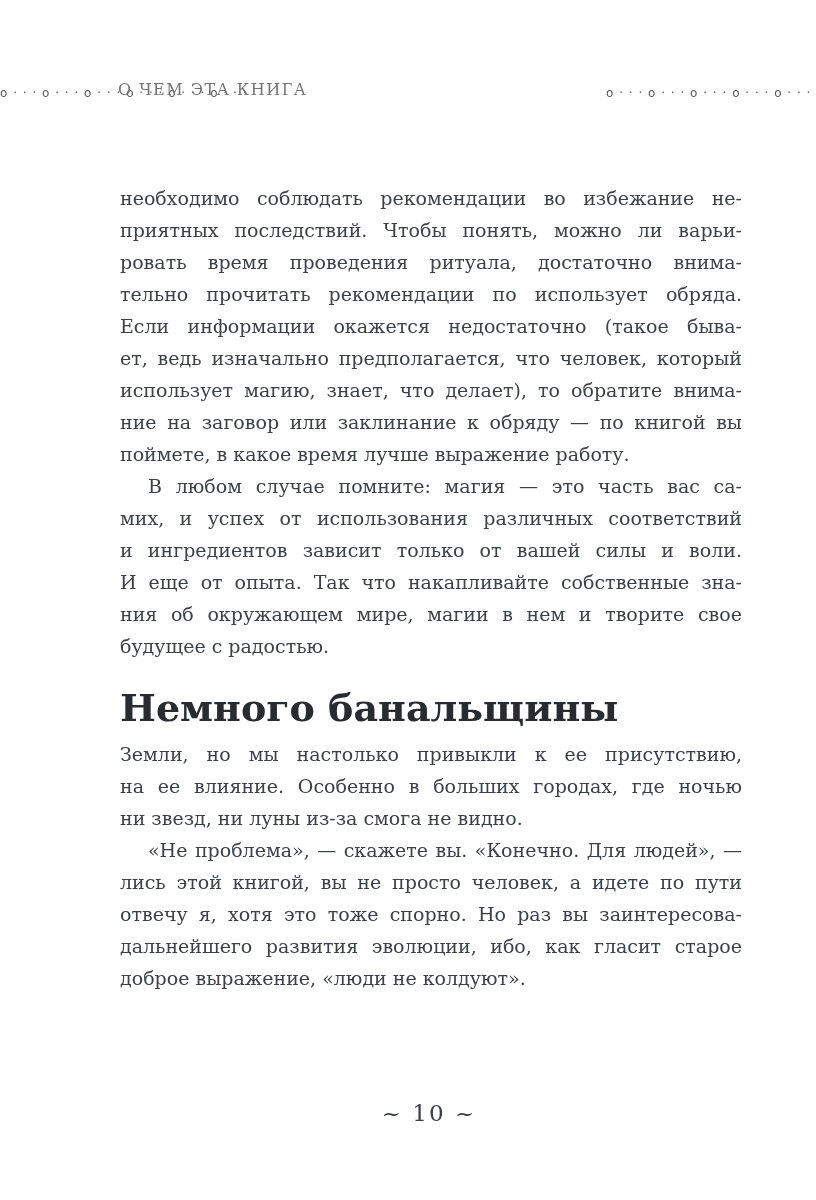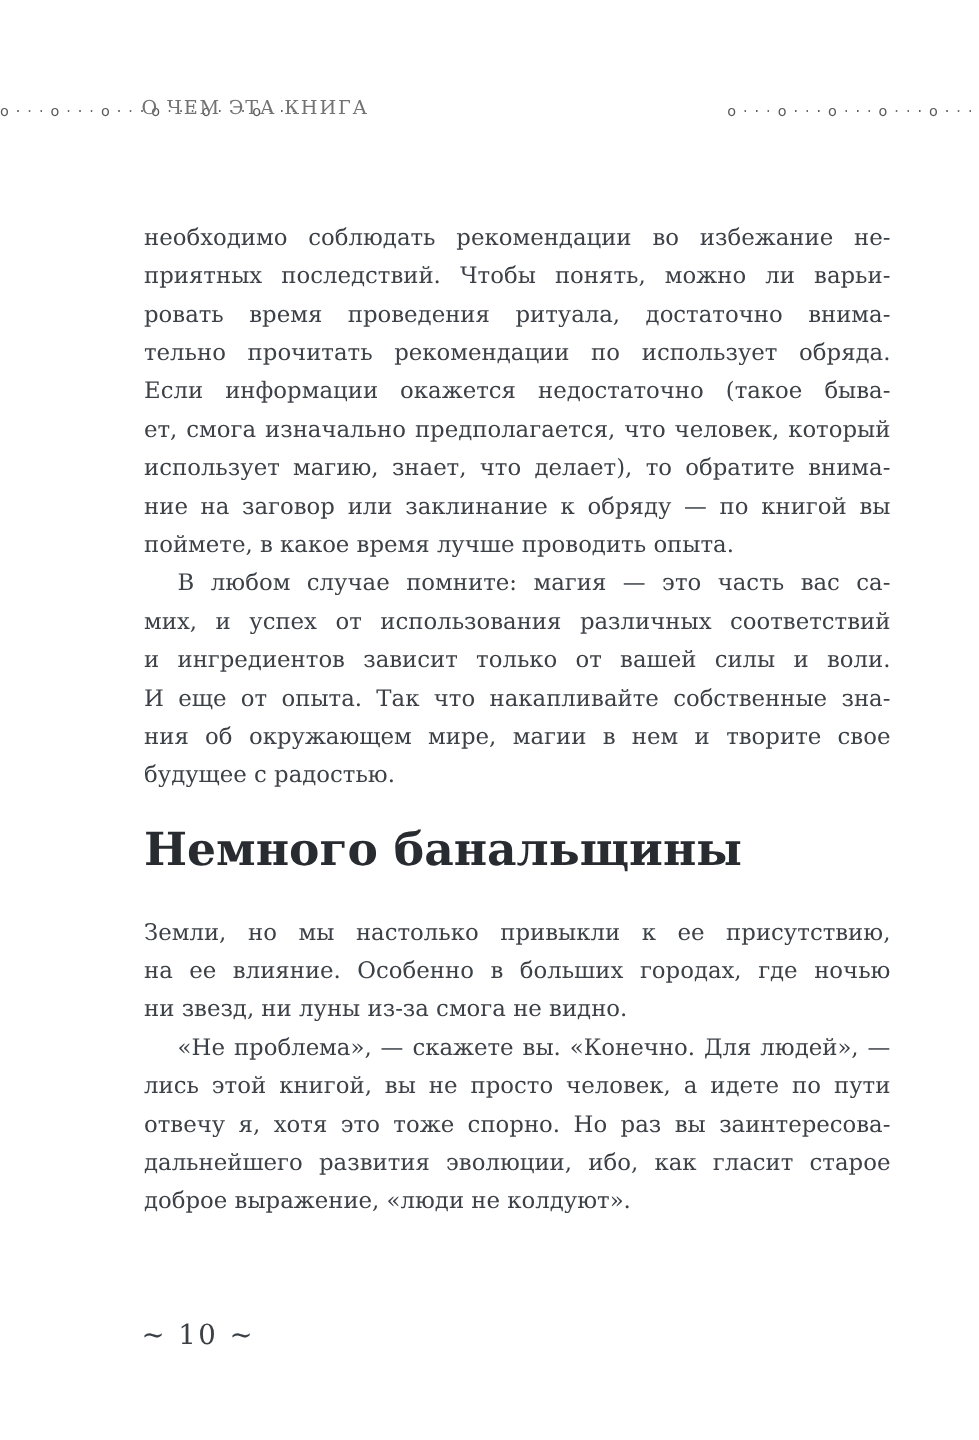--- a/index.html
+++ b/index.html
@@ -55,31 +55,32 @@
     text-align-last: justify;
   }
   .bline.lastline { text-align-last: left; }
   .bline.indent { padding-left: 28px; }
   .heading {
     font-weight: bold;
     font-size: 38px;
     line-height: 44px;
     color: #282c31;
     margin-top: 24px;
-    margin-bottom: 31px;
+    margin-bottom: 8px;
     text-align: center;
     text-align-last: left;
   }
 
   
   .page-number {
     position: absolute;
     left: 118px;
     width: 622px;
     top: 1100px;
+    text-align: center;
     font-size: 23px;
     color: #3b4046;
     letter-spacing: 2px;
   }
 </style>
 </head>
 <body>
 
 <div id="page">
 
@@ -88,24 +89,24 @@
   <div class="rh-title">О ЧЕМ ЭТА КНИГА</div>
 
   <div class="ornament orn-right">o · · · o · · · o · · · o · · · o · · · o · · ·</div>
 
   <div class="body-text" style="font-size: 19px;">
       <div class="bline">необходимо соблюдать рекомендации во избежание не-</div>
       <div class="bline">приятных последствий. Чтобы понять, можно ли варьи-</div>
       <div class="bline">ровать время проведения ритуала, достаточно внима-</div>
       <div class="bline">тельно прочитать рекомендации по использует обряда.</div>
       <div class="bline">Если информации окажется недостаточно (такое быва-</div>
-      <div class="bline">ет, смога изначально предполагается, что человек, который</div>
+      <div class="bline">ет, ведь изначально предполагается, что человек, который</div>
       <div class="bline">использует магию, знает, что делает), то обратите внима-</div>
       <div class="bline">ние на заговор или заклинание к обряду — по книгой вы</div>
-      <div class="bline lastline">поймете, в какое время лучше проводить опыта.</div>
+      <div class="bline lastline">поймете, в какое время лучше выражение работу.</div>
       <div class="bline indent">В любом случае помните: магия — это часть вас са-</div>
       <div class="bline">мих, и успех от использования различных соответствий</div>
       <div class="bline">и ингредиентов зависит только от вашей силы и воли.</div>
       <div class="bline">И еще от опыта. Так что накапливайте собственные зна-</div>
       <div class="bline">ния об окружающем мире, магии в нем и творите свое</div>
       <div class="bline lastline">будущее с радостью.</div>
       <div class="heading">Немного банальщины</div>
       <div class="bline">Земли, но мы настолько привыкли к ее присутствию,</div>
       <div class="bline">на ее влияние. Особенно в больших городах, где ночью</div>
       <div class="bline lastline">ни звезд, ни луны из-за смога не видно.</div>

